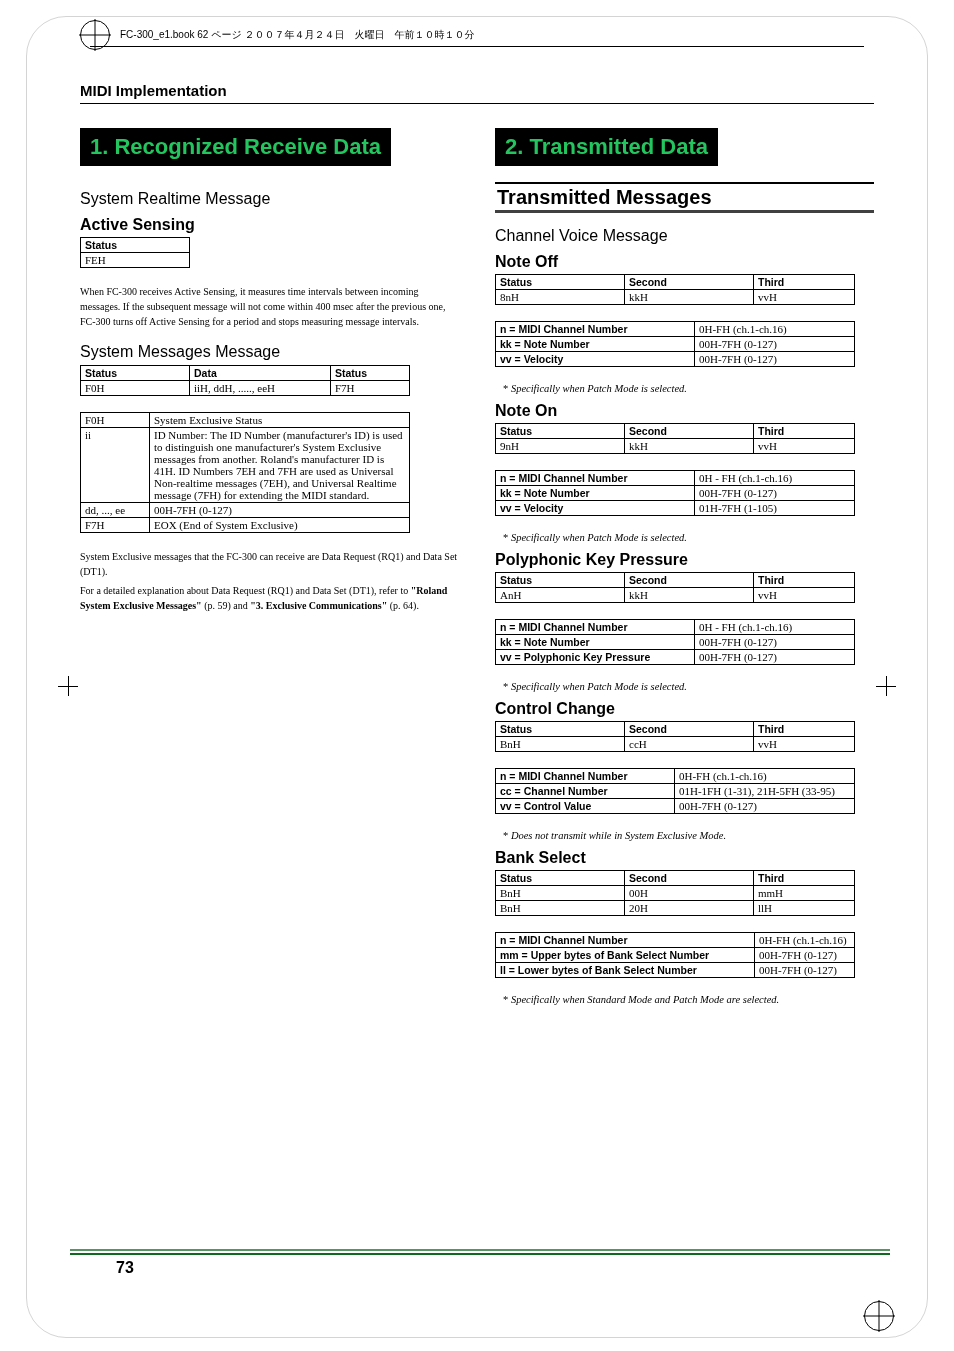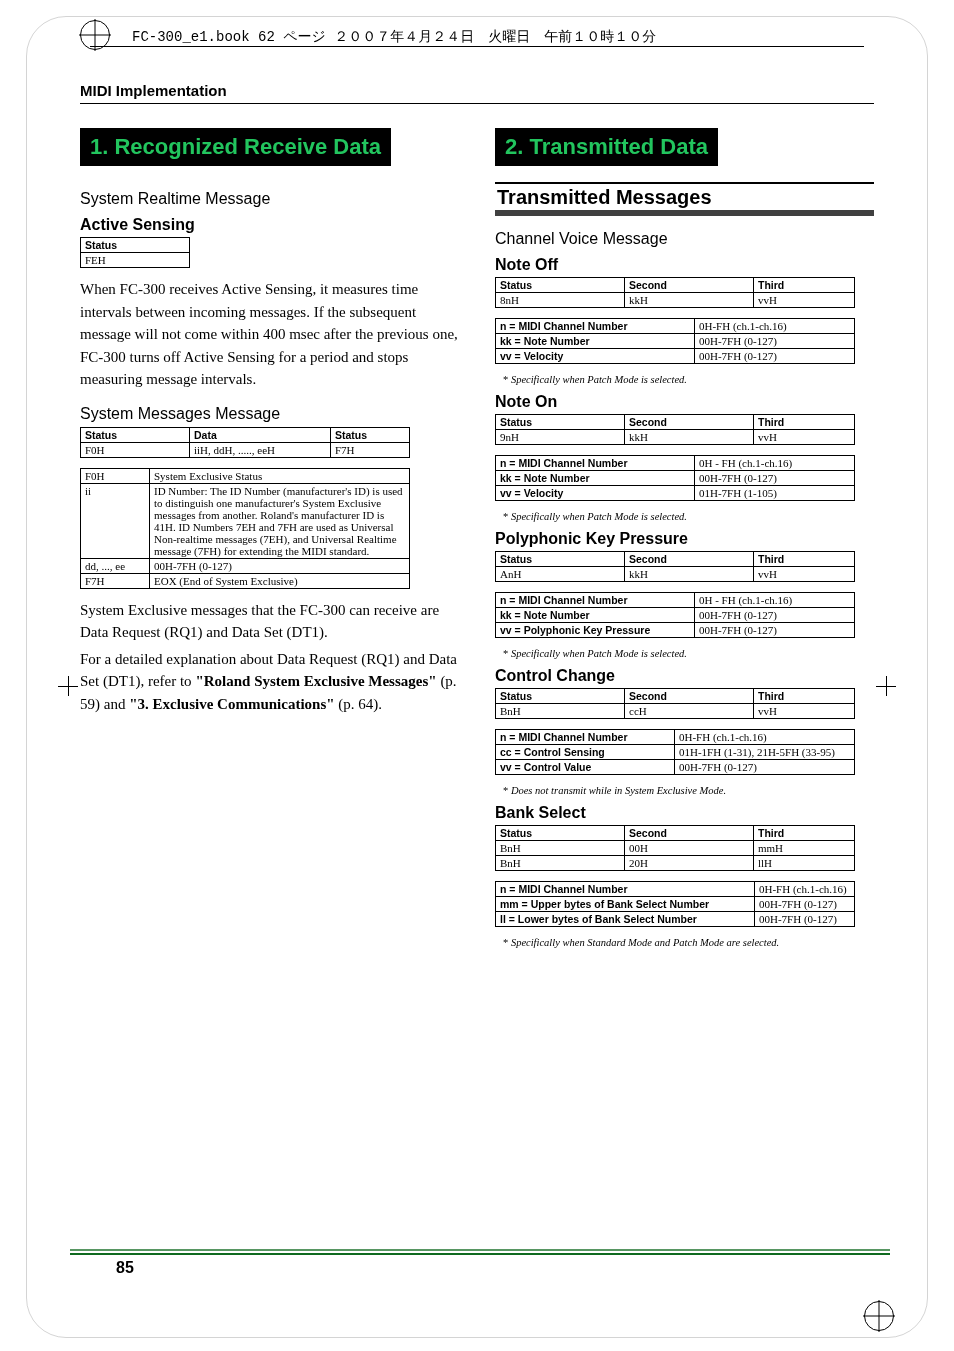--- a/index.html
+++ b/index.html
@@ -18,23 +18,23 @@
     width: 954px;
     height: 1123px;
     padding: 60px 80px 40px 80px;
     box-sizing: border-box;
     font-size: 12px;
     color: #000;
   }
   .print-header {
     position: absolute;
     top: 28px;
-    left: 132px;
-    font-size: 14px;
-    font-family: Liberation Mono, monospace;
+    left: 120px;
+    font-size: 10px;
+    font-family: Liberation Sans, sans-serif;
     color: #000;
   }
   .round-corners {
     position: absolute;
     top: 16px; left: 26px;
     width: 900px;
     height: 1320px;
     border: 1px solid #aaa;
     border-radius: 40px;
     pointer-events: none;
@@ -85,56 +85,56 @@
     padding: 6px 10px;
     display: inline-block;
     margin-top: 10px;
     margin-bottom: 10px;
   }
   .sub-heading-slab {
     font-family: "Arial Black", Arial, sans-serif;
     font-weight: 900;
     font-size: 20px;
     border-top: 2px solid #000;
-    border-bottom: 6px solid #404040;
+    border-bottom: 3px solid #404040;
     padding: 2px 2px 1px;
     margin-top: 6px;
     margin-bottom: 6px;
   }
   .h3 {
     font-family: Arial, sans-serif;
     font-weight: normal;
     font-size: 16px;
     margin-top: 14px;
     margin-bottom: 4px;
   }
   .h4 {
     font-family: Arial, sans-serif;
     font-weight: bold;
     font-size: 16px;
     margin-top: 8px;
     margin-bottom: 3px;
   }
   p.body {
-    font-size: 15px;
+    font-size: 10px;
     line-height: 1.5;
     margin: 4px 0;
     font-family: "Palatino Linotype","Book Antiqua",serif;
   }
   p.note {
     font-size: 10.5px;
     font-style: italic;
     margin: 2px 0 8px 8px;
     font-family: "Palatino Linotype","Book Antiqua",serif;
   }
   p.note::before { content: "* "; font-style: normal;}
   table.midi {
     border-collapse: collapse;
     font-size: 11px;
-    margin: 2px 0 10px;
+    margin: 2px 0 16px;
     font-family: "Palatino Linotype","Book Antiqua",serif;
     padding-left: 12px;
   }
   table.midi th, table.midi td {
     border: 1px solid #000;
     padding: 1px 4px;
     text-align: left;
     vertical-align: top;
   }
   table.midi th {
@@ -404,21 +404,21 @@
         </tr>
       </tbody>
         </table>
       <table class="midi" style="width:360px; margin-top:8px">
         <tbody>
             <tr>
               <th style="width:170px">n = MIDI Channel Number</th>
               <td>0H-FH (ch.1-ch.16)</td>
             </tr>
         <tr>
-              <th>cc = Control Sensing</th>
+              <th>cc = Channel Number</th>
               <td>01H-1FH (1-31), 21H-5FH (33-95)</td>
             </tr>
         <tr>
               <th>vv = Control Value</th>
               <td>00H-7FH (0-127)</td>
             </tr>
       </tbody>
         </table>
       <p class="note">Does not transmit while in System Exclusive Mode.</p>
 
@@ -460,13 +460,13 @@
       </tbody>
         </table>
       <p class="note">Specifically when Standard Mode and Patch Mode are selected.</p>
 
     </div>
   </div>
 
 </div>
 
 <div class="green-bars"></div>
-<div class="page-num">85</div>
+<div class="page-num">73</div>
 
 </body></html>

